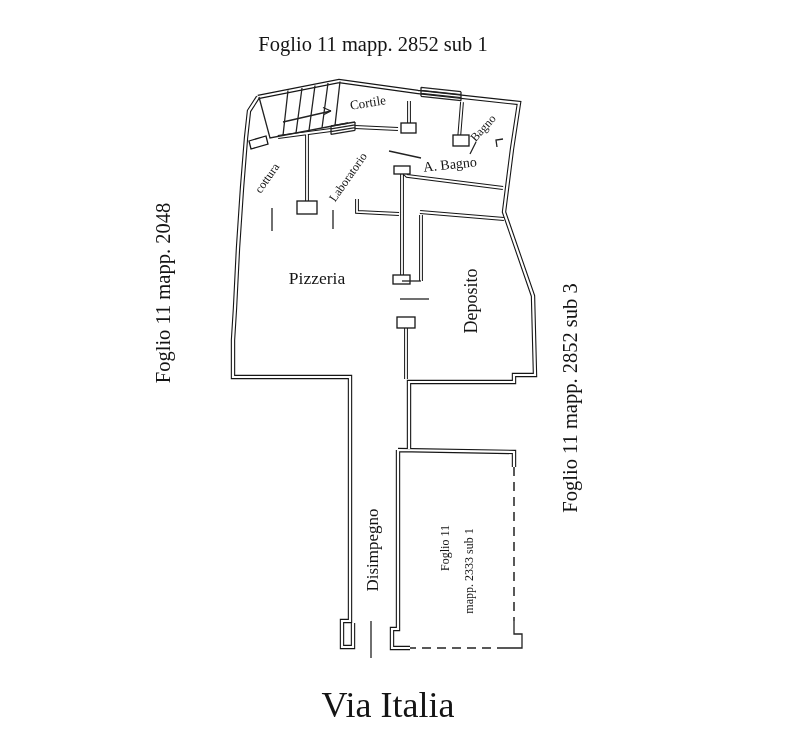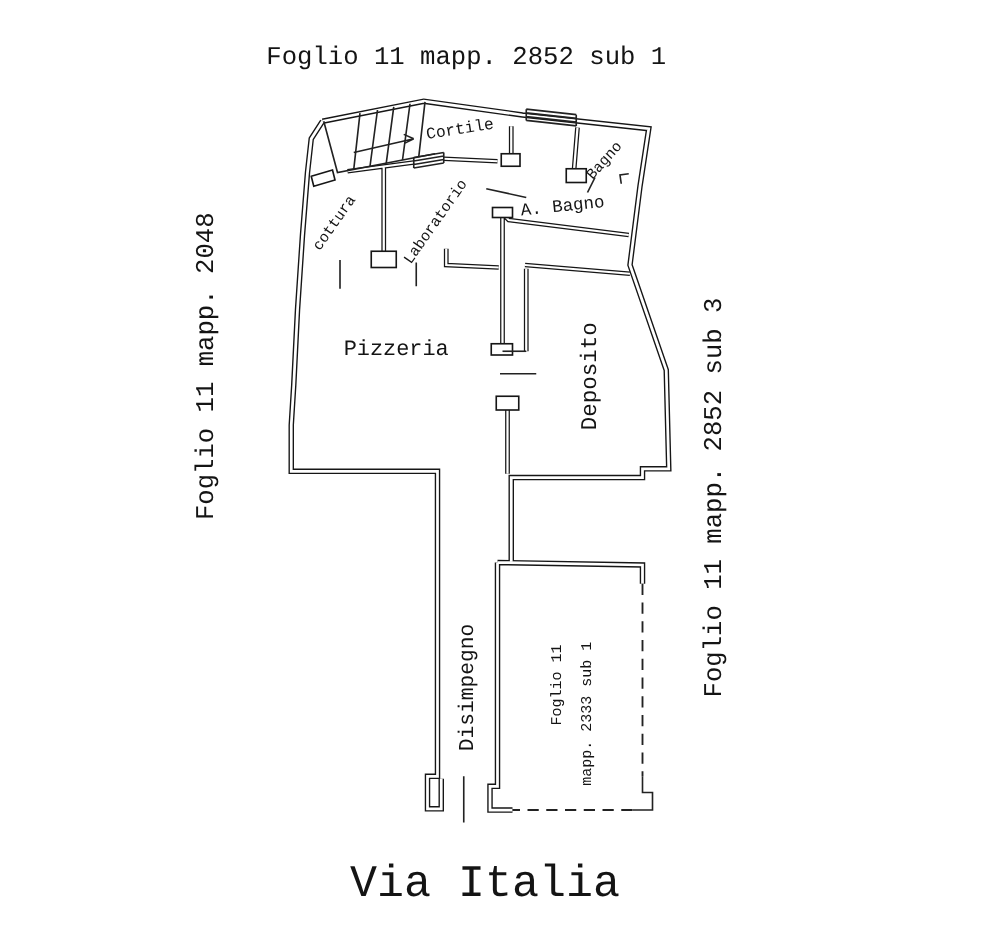--- a/index.html
+++ b/index.html
@@ -1,20 +1,20 @@
 <!DOCTYPE html>
 <html><head>
 <meta charset="utf-8">
 <style>
   html,body{margin:0;padding:0;background:#ffffff;}
   .page{
     position:relative;
     width:800px;height:746px;
     background:#ffffff;
-    font-family:Liberation Mono, monospace;
+    font-family:Liberation Serif, serif;
     overflow:hidden;
   }
   svg{display:block;}
   
   .wb  {fill:none;stroke:#161616;stroke-width:4.4;stroke-linejoin:miter;}
   .wb2 {fill:none;stroke:#161616;stroke-width:3.8;stroke-linejoin:miter;}
   .ww  {fill:none;stroke:#ffffff;stroke-width:2.2;stroke-linejoin:miter;}
   .ww2 {fill:none;stroke:#ffffff;stroke-width:1.8;stroke-linejoin:miter;}
   .thin{fill:none;stroke:#222222;stroke-width:1.3;}
   .dash{fill:none;stroke:#222222;stroke-width:1.5;stroke-dasharray:9 6;}

